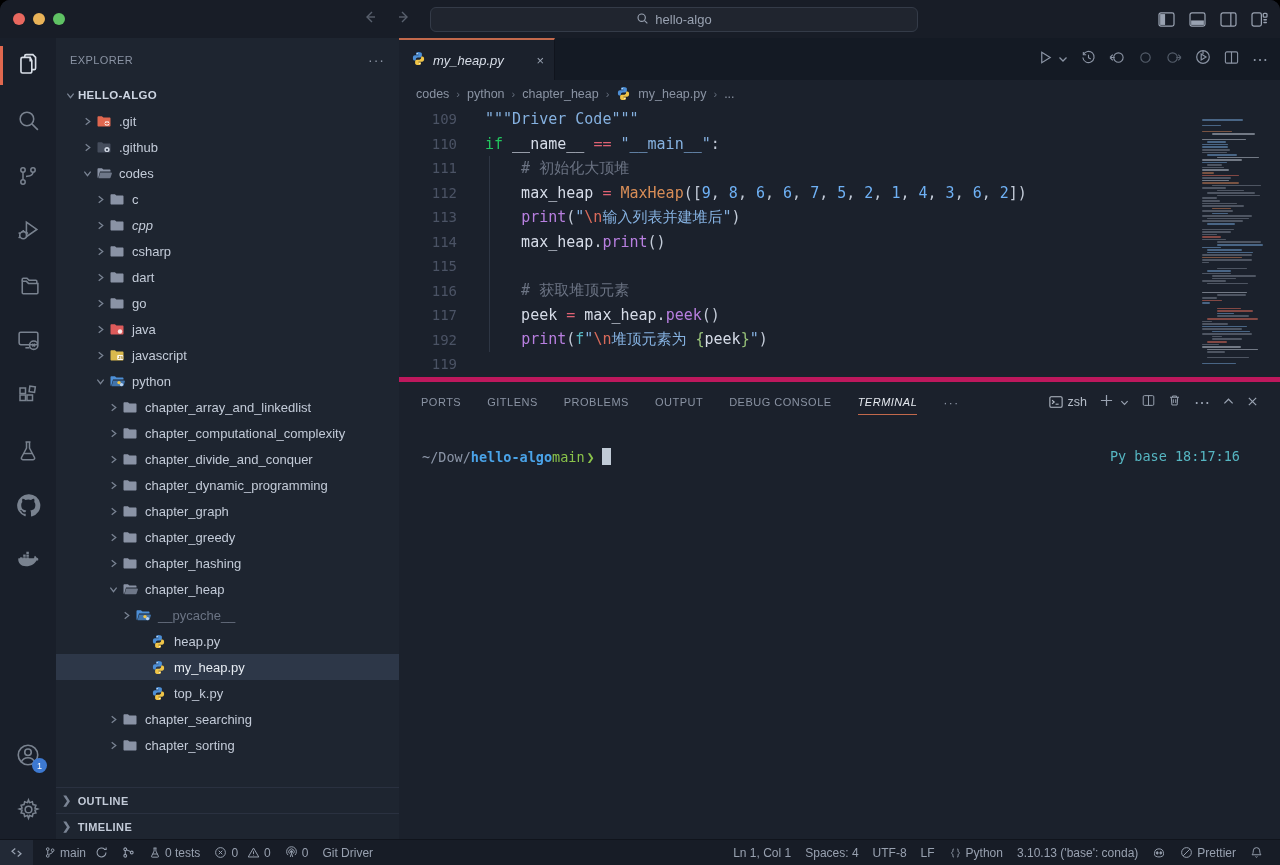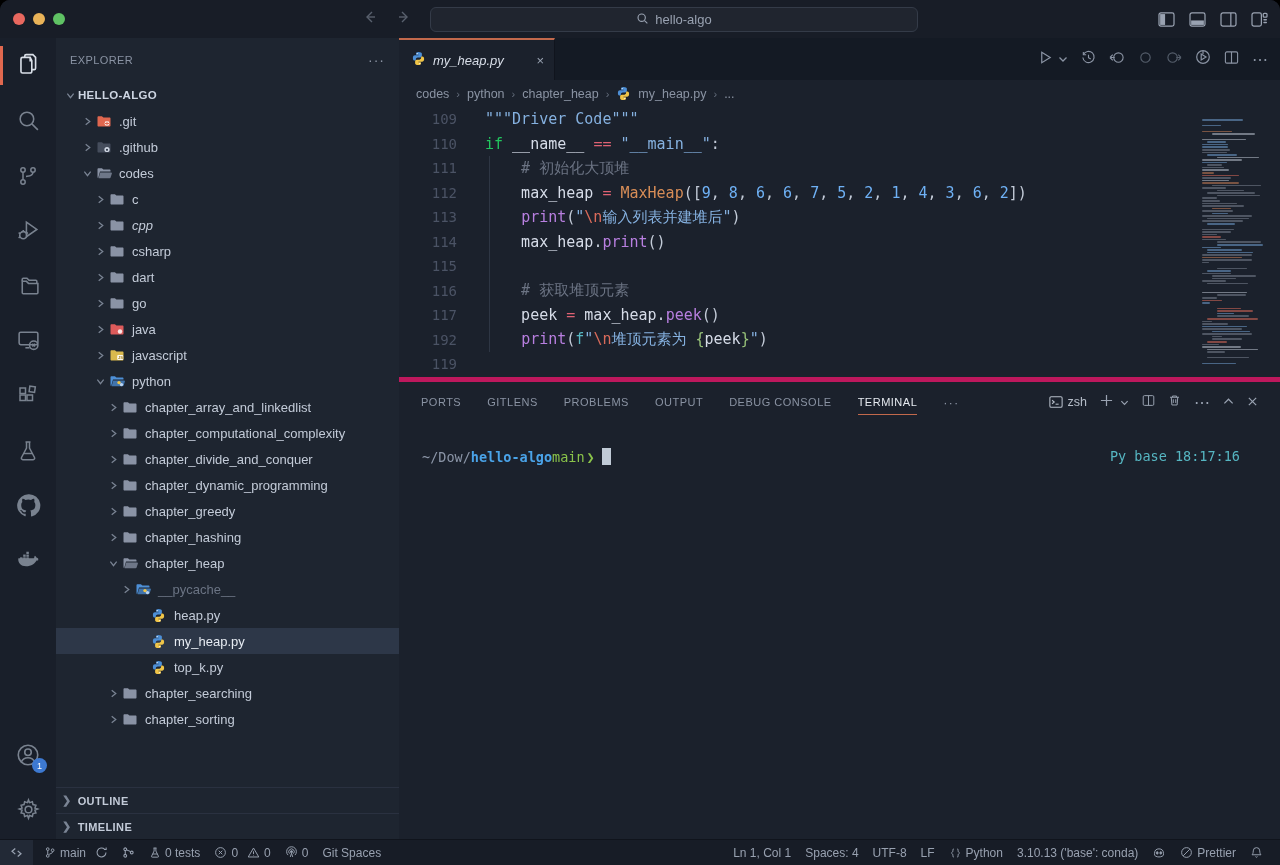--- a/index.html
+++ b/index.html
@@ -71,21 +71,21 @@
   .tok-brc{color:#98c379} .tok-txt{color:#d6dce8} .tok-com{color:#6b7383} .tok-pn{color:#c3cbd8}
   .indent-guide { position:absolute; width:1px; background:#2e3644; }
   .minimap { position:absolute; top:4px; right:6px; width:74px; height:260px; }
   .mm-bar { position:absolute; height:1.6px; border-radius:1px; }
 
   
   .panel { flex:0 0 462px; border-top:5px solid #be185d; display:flex; flex-direction:column; background:#1b212c; }
   .panel-header { flex:0 0 40px; display:flex; align-items:center; padding:0 22px; position:relative; }
   .ptab { font-size:11px; letter-spacing:.5px; color:#8a93a3; margin-right:26px; height:40px;
     display:flex; align-items:center; position:relative; }
-  .ptab.active { color:#e6eaf0; }
+  .ptab.active { color:#e6eaf0;font-style:italic; }
   .ptab.active::after { content:""; position:absolute; left:0; right:0; bottom:7px; height:1.5px; background:#c2694c; }
   .ptab-dots { color:#8a93a3; font-size:13px; letter-spacing:1px; margin-right:10px; }
   .panel-actions { margin-left:auto; display:flex; align-items:center; gap:13px; color:#9aa3b2; }
   .panel-actions .shell { display:flex; align-items:center; gap:5px; font-size:12.5px; color:#b6bec9; }
   .termbody { flex:1; position:relative; padding:26px 0 0 23px;
     font-family:"DejaVu Sans Mono", monospace; font-size:13.5px; }
   .prompt { display:flex; align-items:center; }
   .pr-path{color:#8b95a7} .pr-repo{color:#4aa3e8; font-weight:bold} .pr-branch{color:#8ac34a}
   .pr-chev{color:#8ac34a; margin:0 7px 0 2px}
   .cursor { width:9px; height:17px; background:#c0cad6; display:inline-block; }
@@ -464,20 +464,33 @@
               <svg width="9" height="9" viewBox="0 0 10 10" fill="none" stroke="currentColor" stroke-width="1.4">
                 <path d="M3 1.5 L7.5 5 L3 8.5"></path>
               </svg>
             </span>
             <span class="ticon">
               <svg width="16" height="16" viewBox="0 0 16 16">
                 <path fill="#8a93a5" d="M1.5 4.2 c0-.6.5-1 1-1 h3.4 l1.5 1.4 h6.1 c.6 0 1 .4 1 1 v7 c0 .6-.4 1-1 1 H2.5 c-.5 0-1-.4-1-1 z"></path>
               </svg>
             </span>
             <span class="tlabel">chapter_dynamic_programming</span>
+          </div>
+          <div class="trow" style="padding-left: 49px;">
+            <span class="chev">
+              <svg width="9" height="9" viewBox="0 0 10 10" fill="none" stroke="currentColor" stroke-width="1.4">
+                <path d="M3 1.5 L7.5 5 L3 8.5"></path>
+              </svg>
+            </span>
+            <span class="ticon">
+              <svg width="16" height="16" viewBox="0 0 16 16">
+                <path fill="#8a93a5" d="M1.5 4.2 c0-.6.5-1 1-1 h3.4 l1.5 1.4 h6.1 c.6 0 1 .4 1 1 v7 c0 .6-.4 1-1 1 H2.5 c-.5 0-1-.4-1-1 z"></path>
+              </svg>
+            </span>
+            <span class="tlabel">chapter_graph</span>
           </div>
           <div class="trow" style="padding-left: 49px;">
             <span class="chev">
               <svg width="9" height="9" viewBox="0 0 10 10" fill="none" stroke="currentColor" stroke-width="1.4">
                 <path d="M3 1.5 L7.5 5 L3 8.5"></path>
               </svg>
             </span>
             <span class="ticon">
               <svg width="16" height="16" viewBox="0 0 16 16">
                 <path fill="#8a93a5" d="M1.5 4.2 c0-.6.5-1 1-1 h3.4 l1.5 1.4 h6.1 c.6 0 1 .4 1 1 v7 c0 .6-.4 1-1 1 H2.5 c-.5 0-1-.4-1-1 z"></path>
@@ -928,21 +941,21 @@
           <span style="display: flex;">
             <svg width="13" height="13" viewBox="0 0 16 16" fill="none" stroke="currentColor" stroke-width="1.2">
               <circle cx="8" cy="7" r="1.3" fill="currentColor"></circle>
               <path d="M5.6 9.4 a3.4 3.4 0 1 1 4.8 0 M3.8 11.2 a6 6 0 1 1 8.4 0"></path>
               <path d="M8 8.8 L6.5 13.5 M8 8.8 L9.5 13.5"></path>
             </svg>
           </span>
           <span>0</span>
         </span>
         <span class="sb-item">
-          <span>Git Spaces</span>
+          <span>Git Driver</span>
         </span>
       </span>
     <span class="sb-rightgrp" id="sb-right">
         <span class="sb-item">
           <span>Ln 1, Col 1</span>
         </span>
         <span class="sb-item">
           <span>Spaces: 4</span>
         </span>
         <span class="sb-item">

